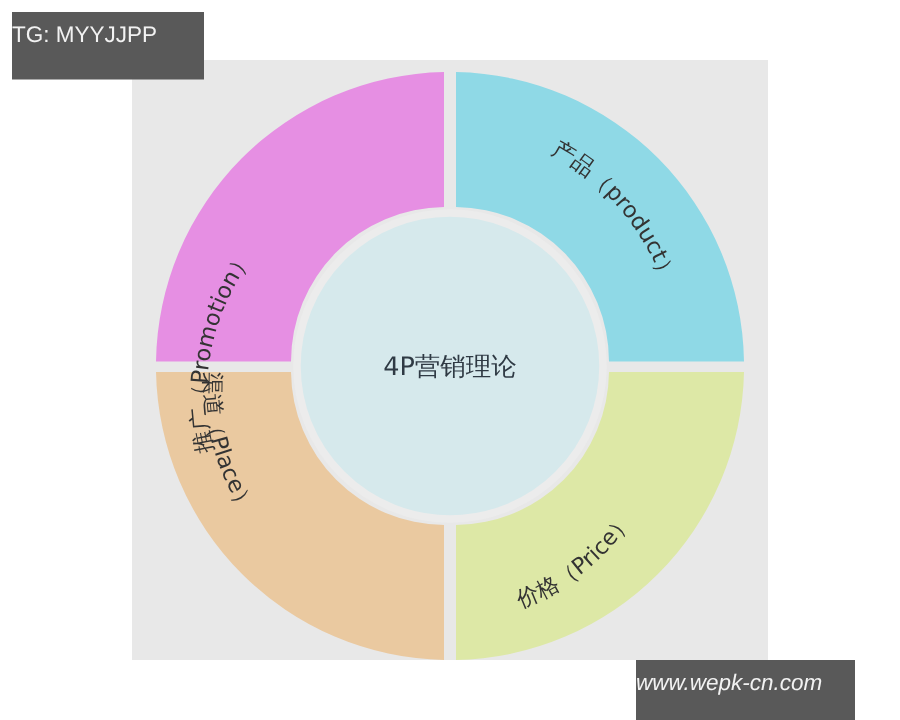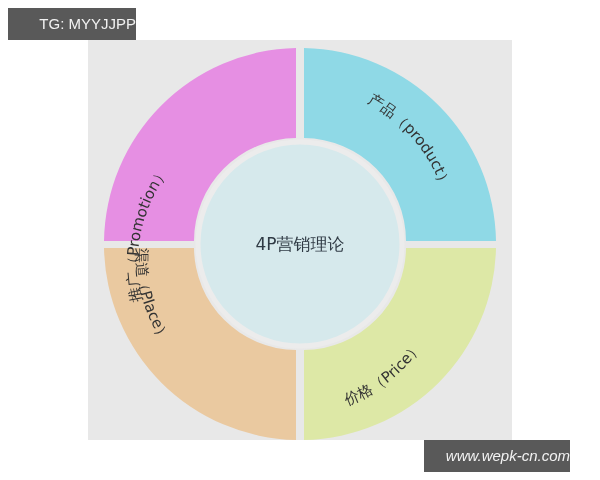--- a/index.html
+++ b/index.html
@@ -9,21 +9,21 @@
       font-family: "DejaVu Sans", "Liberation Sans", sans-serif;
     }
     .panel {
       position: absolute; left: 88px; top: 40px; width: 424px; height: 400px;
       background: #e8e8e8;
     }
     .diagram { position: absolute; left: 0; top: 0; }
     .watermark {
       position: absolute; background: #595959; color: #f2f2f2;
       font-family: "Liberation Sans", sans-serif; font-size: 15px;
-      line-height: 31px; padding: 0 0 0 0; text-align: right;
+      line-height: 31px; padding: 0 0 13px 0; text-align: left;
     }
     .wm-tl { left: 8px; top: 8px; width: 128px; height: 32px; }
     .wm-br { left: 424px; top: 440px; width: 146px; height: 32px; font-style: italic; }
     .label { font-size: 15px; fill: #333333; }
     .center-label { font-size: 17px; fill: #2f3a44; }
   </style>
 </head>
 <body>
 
 <div class="panel"></div>

